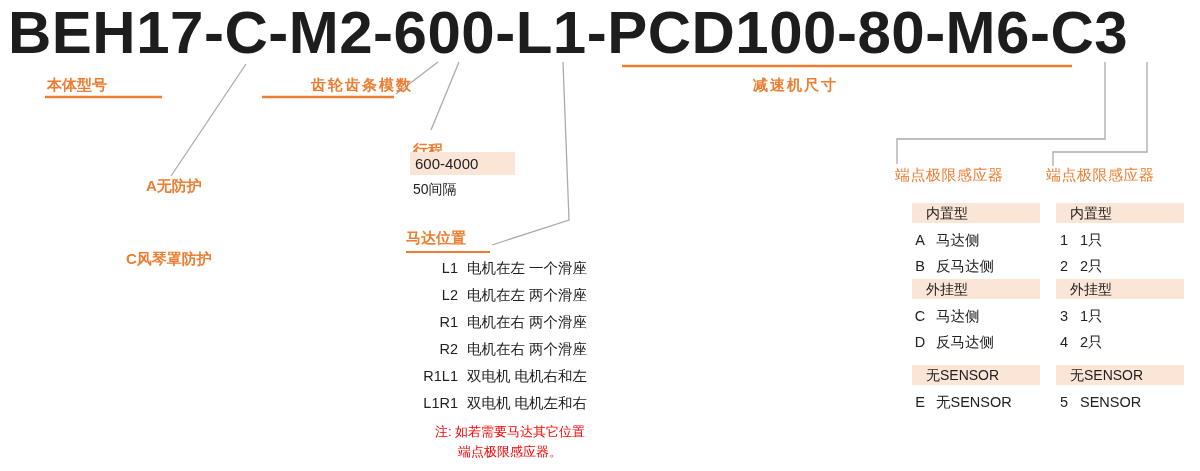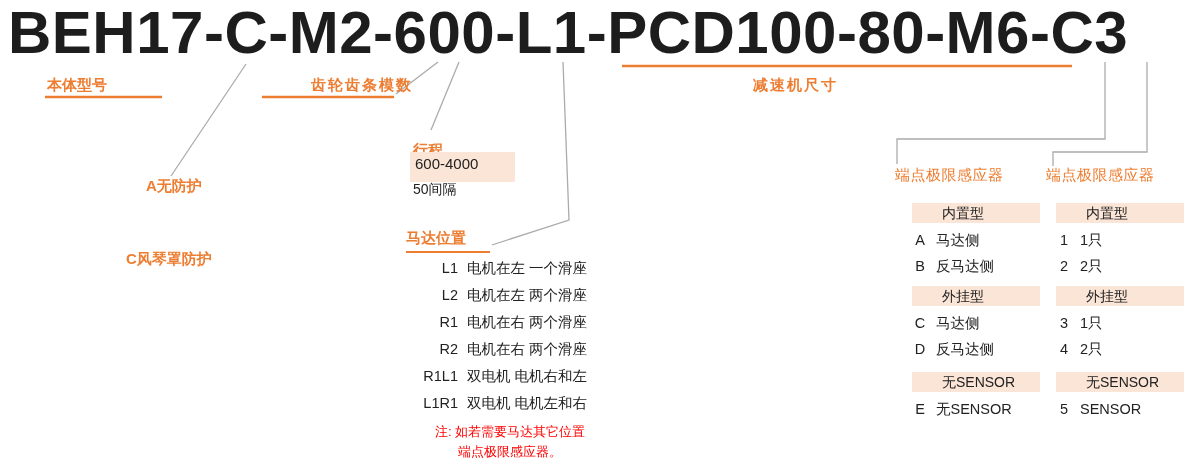--- a/index.html
+++ b/index.html
@@ -25,39 +25,39 @@
     position:absolute;color:var(--accent);font-weight:700;font-size:15px;white-space:nowrap;
   }
   .ls2{letter-spacing:2px;}
   .heading-underlined{
     display:inline-block;border-bottom:2px solid var(--accent);padding-bottom:3px;
   }
   .pad-r-sm{padding-right:8px;}
   .pad-r-lg{padding-right:24px;}
   .peach-box{
     position:absolute;background:var(--highlight);color:#222;
-    font-size:15px;line-height:23px;height:30px;padding-left:5px;white-space:nowrap;
+    font-size:15px;line-height:23px;height:23px;padding-left:5px;white-space:nowrap;
   }
   .plain{position:absolute;color:#222;font-size:14px;white-space:nowrap;}
   .motor-table{position:absolute;left:410px;top:255px;width:230px;}
   .mrow{display:flex;height:27px;line-height:27px;font-size:14.5px;color:#222;white-space:nowrap;}
   .mcode{width:48px;text-align:right;margin-right:9px;}
   .mdesc{flex:1;}
   .motor-note{
     position:absolute;left:398px;top:422px;width:224px;text-align:center;
     color:var(--note);font-size:13px;line-height:19.5px;white-space:nowrap;
   }
   .sensor-col{position:absolute;width:152px;}
   .sensor-heading{
     color:var(--accent);font-weight:400;font-size:15px;white-space:nowrap;
     height:20px;line-height:20px;margin-bottom:18px;letter-spacing:0.5px;
   }
   .type-box{
     background:var(--highlight);color:#222;font-size:14px;
-    height:20px;line-height:20px;width:128px;margin:7px 0 4px 17px;padding-left:30px;
+    height:20px;line-height:20px;width:128px;margin:0 0 4px 17px;padding-left:14px;
     box-sizing:border-box;white-space:nowrap;
   }
   .type-box.gap{margin-top:10px;}
   .srow{
     display:flex;height:26px;line-height:26px;font-size:14.5px;color:#222;
     padding-left:17px;white-space:nowrap;
   }
   .scode{width:16px;text-align:center;margin-right:8px;}
   .sensor-col.right .type-box{margin-left:10px;}
   .sensor-col.right .srow{padding-left:10px;}

